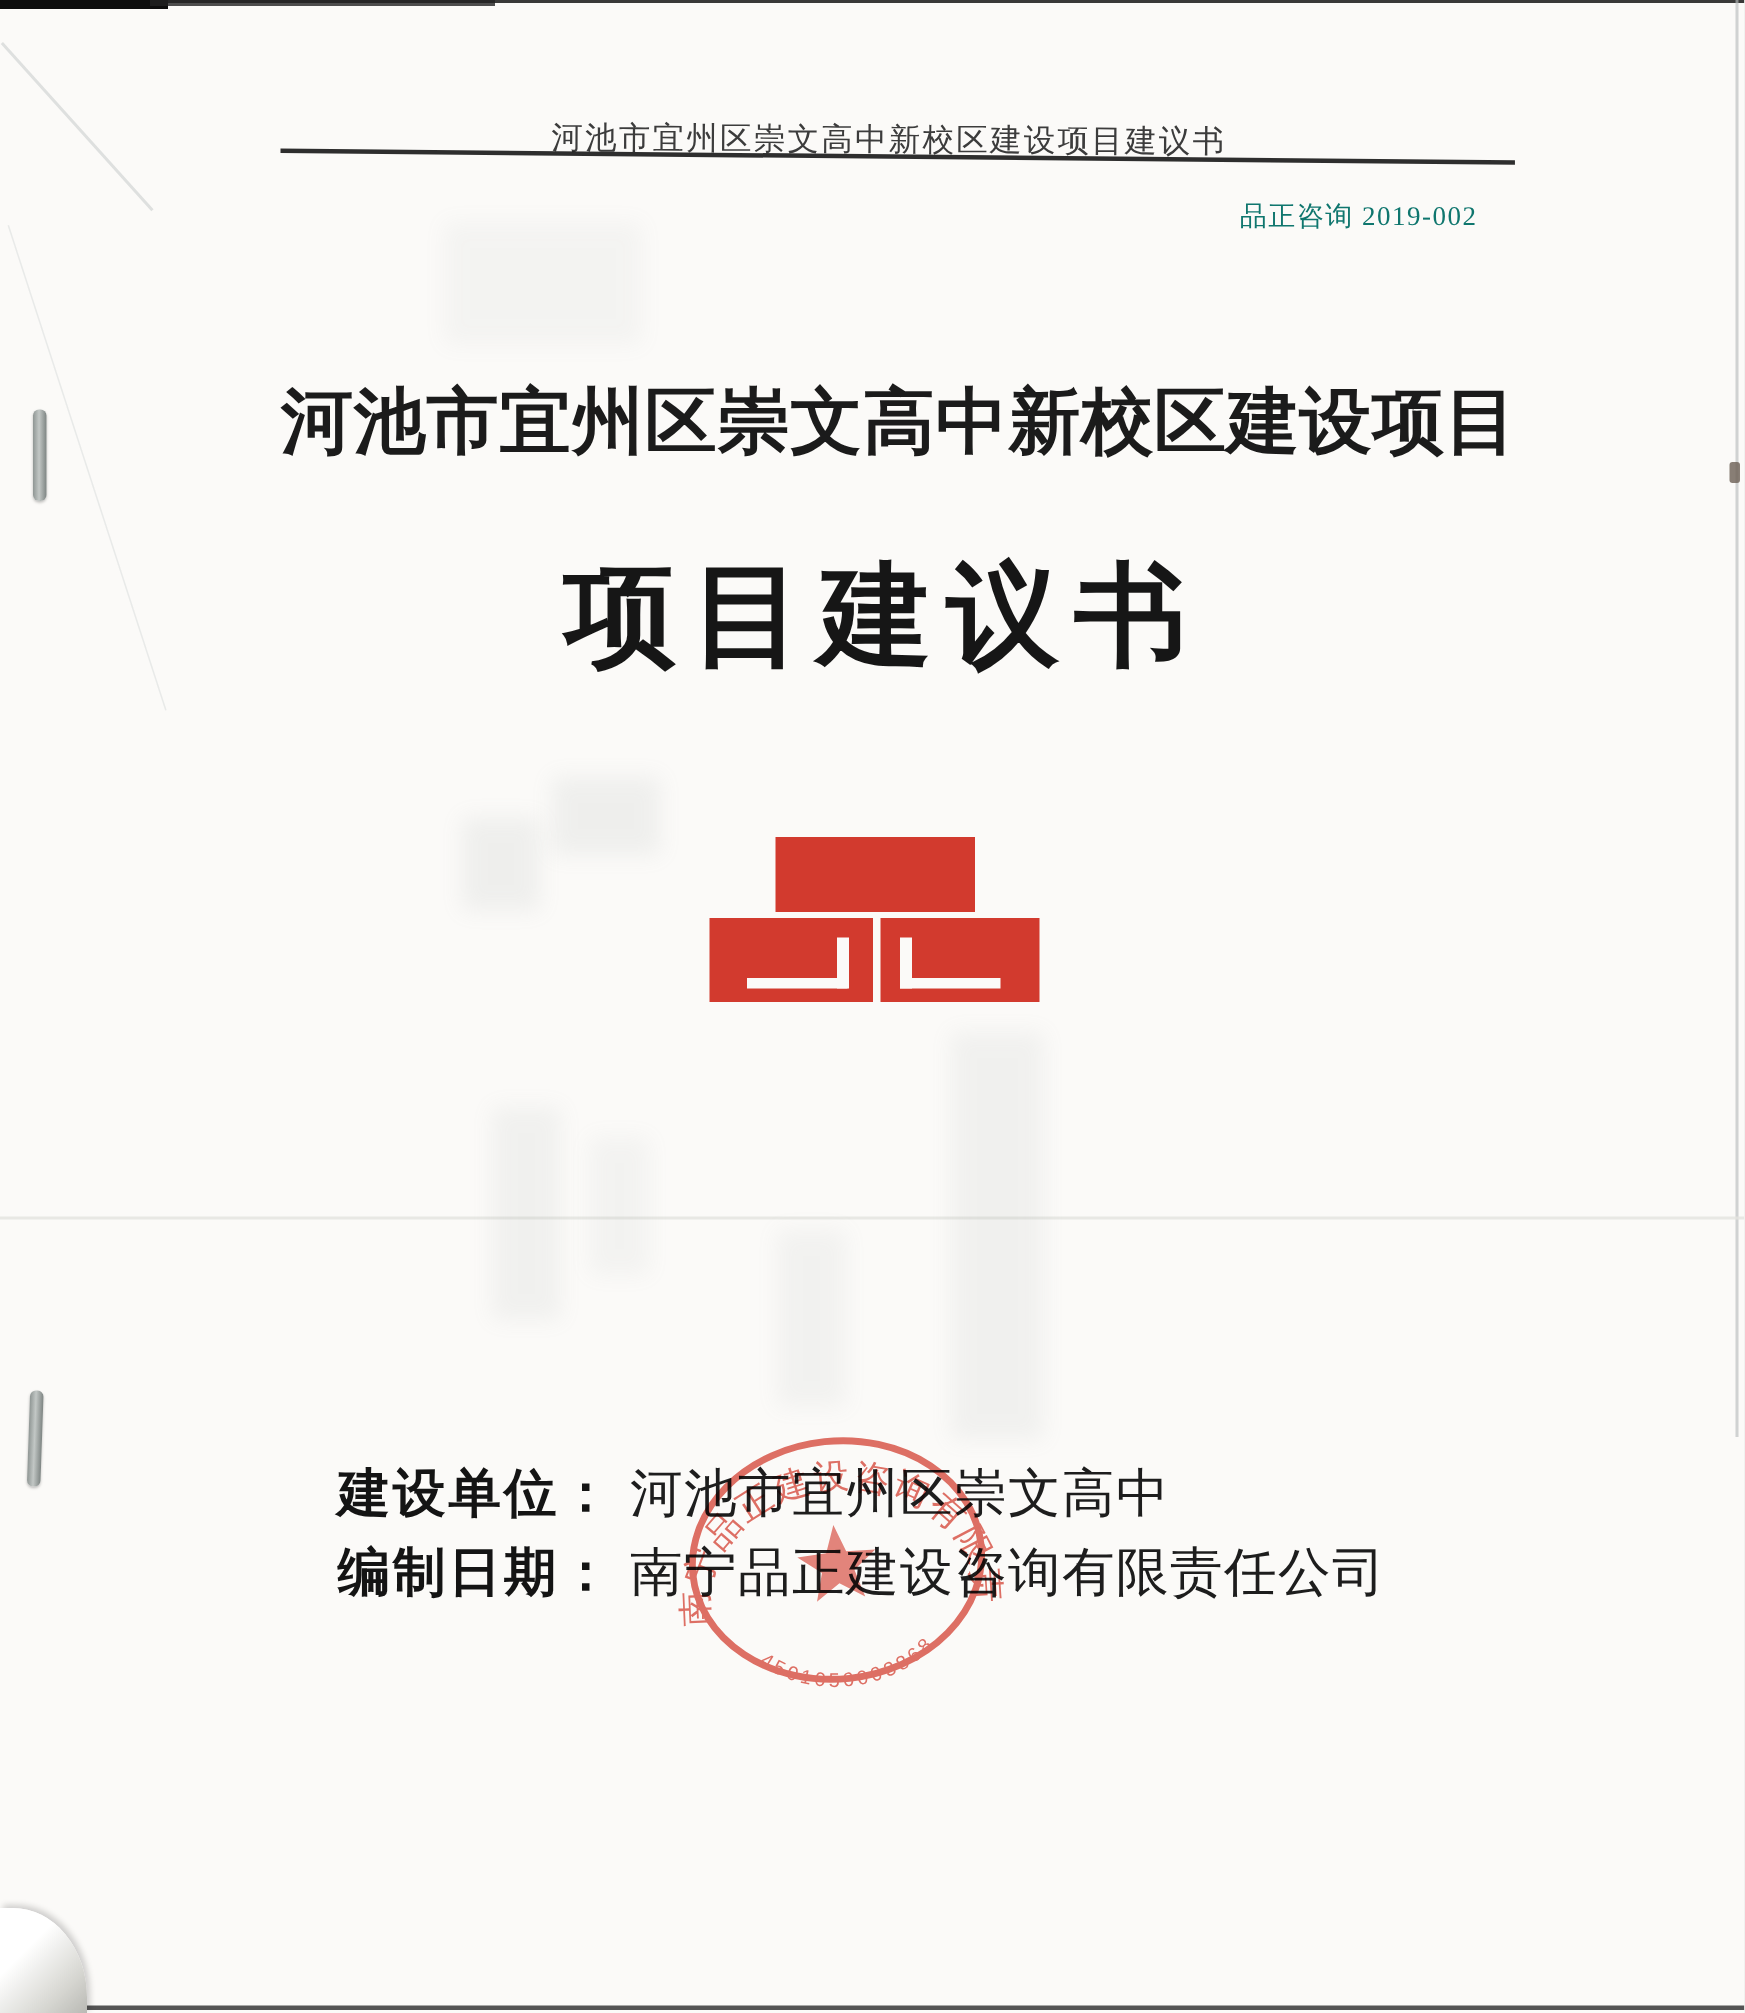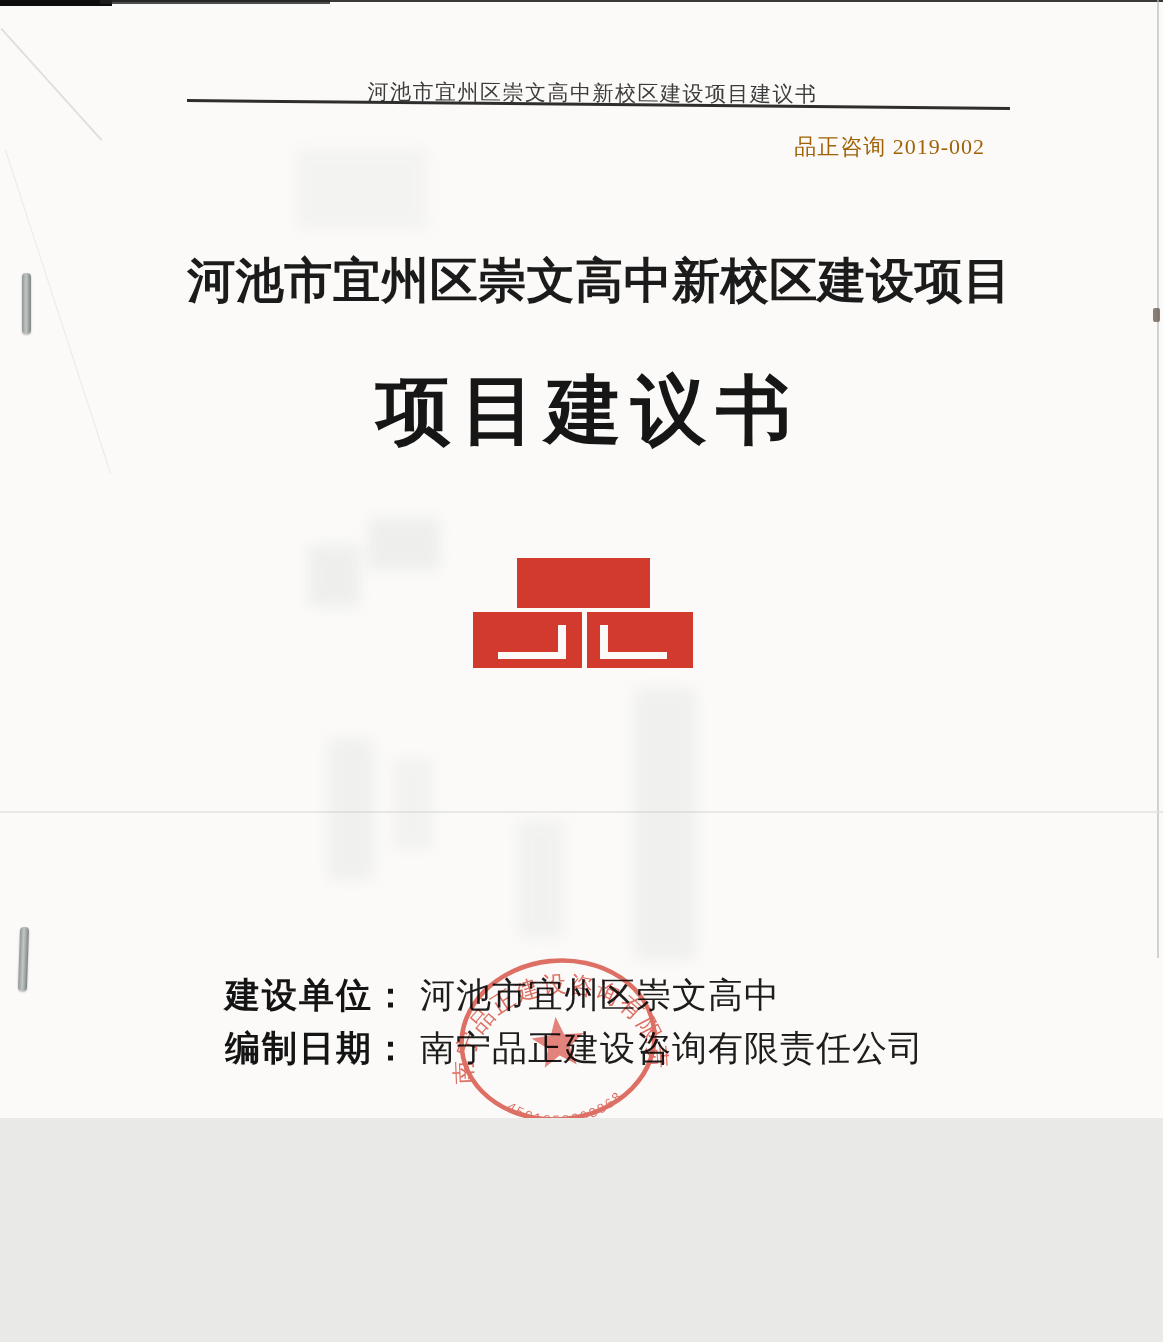--- a/index.html
+++ b/index.html
@@ -1,17 +1,17 @@
 <!DOCTYPE html>
 <html><head>
 <meta charset="utf-8">
 <style>
   html,body{margin:0;padding:0;background:#e9e9e7;}
   .page{
-    position:relative;width:1163px;height:1118px;overflow:hidden;
+    position:relative;width:1163px;height:1342px;overflow:hidden;
     background:#fbfaf8;
     font-family:"Liberation Serif","DejaVu Serif",serif;
     color:#1d1d1d;
   }
   
   .scan-top-line{position:absolute;left:0;top:0;width:100%;height:2px;background:#161616;opacity:.85;}
   .scan-top-thick{position:absolute;left:0;top:0;width:112px;height:6px;background:#0d0d0d;}
   .scan-top-mid{position:absolute;left:100px;top:0;width:230px;height:4px;background:#222;opacity:.8;}
   .scan-right-line{position:absolute;left:1157px;top:0;width:2px;height:958px;background:#b9bdbd;opacity:.65;}
   .scan-right-speck{position:absolute;left:1153px;top:308px;width:7px;height:14px;background:#6b5f54;border-radius:2px;opacity:.8;}
@@ -31,21 +31,21 @@
   .g3{left:328px;top:738px;width:46px;height:142px;opacity:.1;}
   .g4{left:634px;top:688px;width:62px;height:272px;opacity:.1;}
   .g5{left:518px;top:820px;width:46px;height:118px;opacity:.09;}
   .g6{left:393px;top:758px;width:40px;height:92px;opacity:.08;}
   .g7{left:296px;top:148px;width:132px;height:82px;opacity:.07;}
   
   .running-title{position:absolute;left:0;top:79px;width:100%;text-align:center;
     font-size:21px;letter-spacing:1.5px;color:#3c3c3c;transform:translateX(11px) rotate(.35deg);}
   .header-rule{position:absolute;left:187px;top:99px;width:823px;height:3px;background:#1c1c1c;
     opacity:.92;transform:rotate(.55deg);transform-origin:left center;}
-  .doc-number{position:absolute;right:178px;top:132px;font-size:22px;color:#a16207;letter-spacing:1px;}
+  .doc-number{position:absolute;right:178px;top:132px;font-size:18px;color:#0f766e;letter-spacing:1px;}
   
   .main-title{position:absolute;left:0;top:249px;width:100%;margin:0;text-align:center;
     font-size:48px;font-weight:700;letter-spacing:.5px;color:#1b1b1b;transform:translateX(18px);}
   .subtitle{position:absolute;left:0;top:361px;width:100%;margin:0;text-align:center;
     font-family:"Liberation Sans","DejaVu Sans",sans-serif;
     font-size:75px;font-weight:800;letter-spacing:10px;text-indent:10px;color:#161616;transform:translateX(2px);}
   
   .logo{position:absolute;left:473px;top:558px;width:220px;height:110px;}
   .logo .blk{position:absolute;background:#d23a2e;}
   .logo-top{left:44px;top:0;width:133px;height:50px;}

